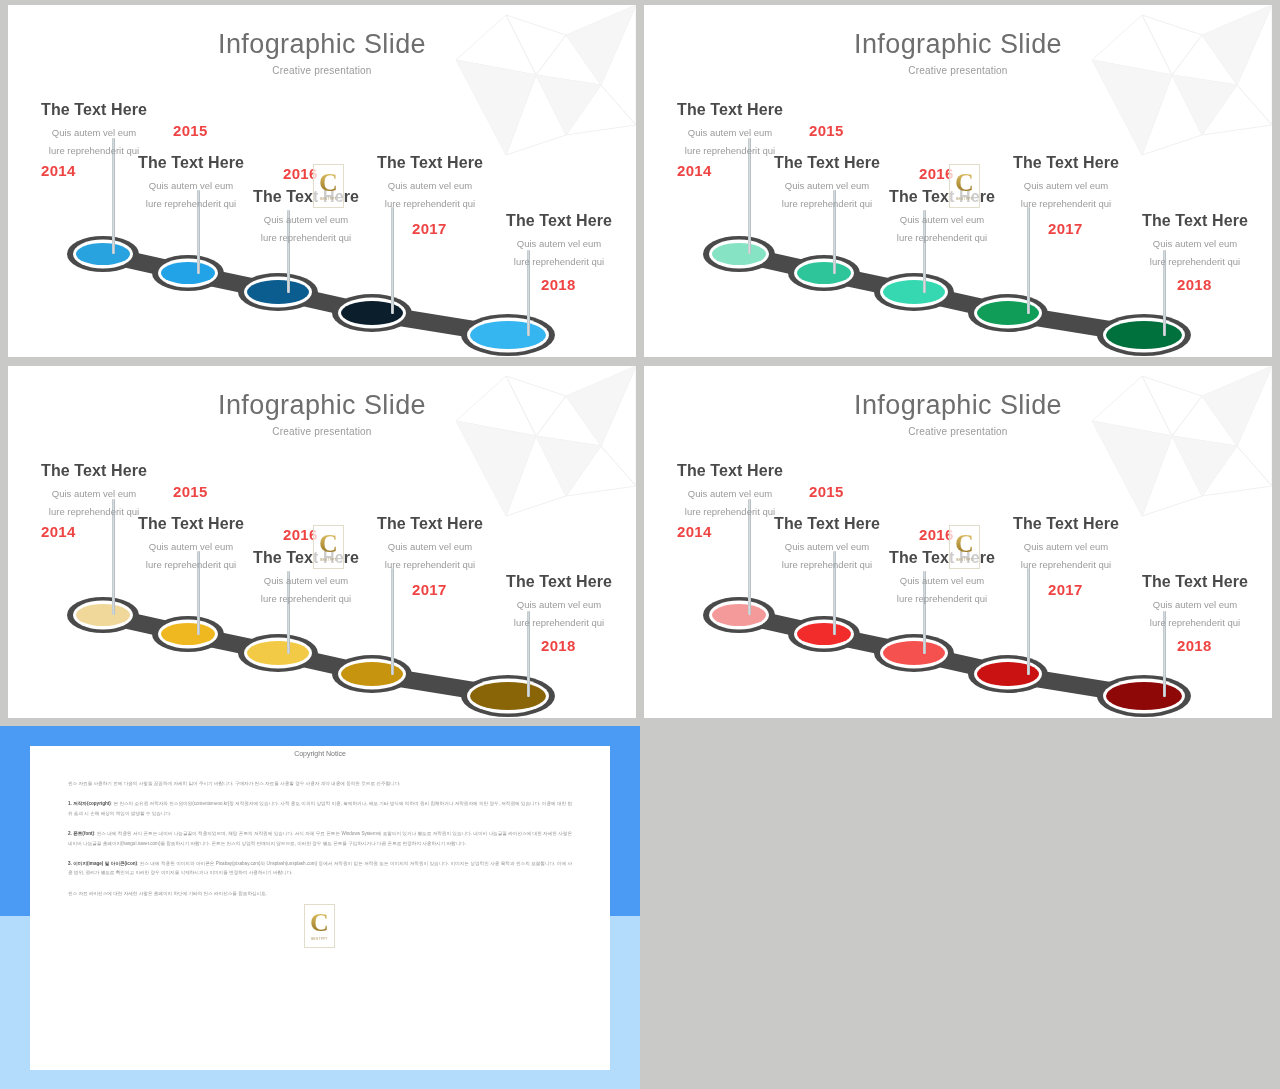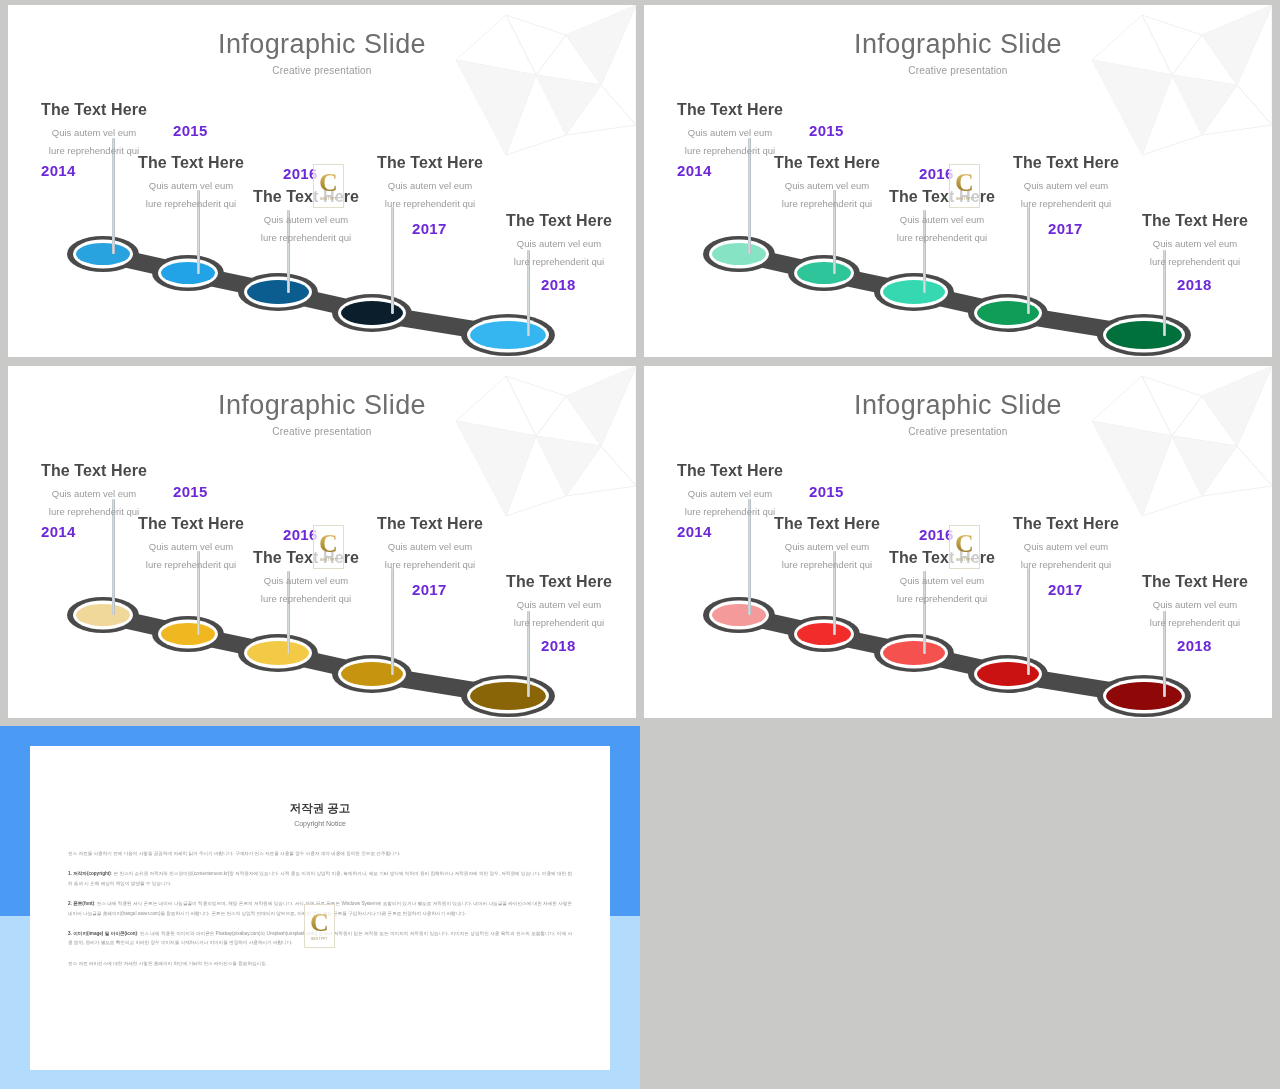--- a/index.html
+++ b/index.html
@@ -47,21 +47,21 @@
     background:linear-gradient(90deg,#b9c2c6,#d8dee1 45%,#aab4b9);
     border-radius:1px;
   }
 
   
   .blk { position:absolute; width:186px; text-align:center; }
   .blk .t1 { font-size:16px; font-weight:bold; color:#4a4a4a; letter-spacing:.1px; }
   .blk .t2 { font-size:9.5px; color:#9b9b9b; margin-top:8px; }
   .blk .t3 { font-size:9.5px; color:#9b9b9b; margin-top:7px; }
 
-  .yr { position:absolute; font-size:15px; font-weight:bold; color:#6d28d9; letter-spacing:.3px; }
+  .yr { position:absolute; font-size:15px; font-weight:bold; color:#ef4444; letter-spacing:.3px; }
 
   
   .wm {
     position:absolute; width:31px; height:44px;
     background:rgba(255,255,255,.72);
     border:1px solid #e2dccb;
     display:flex; flex-direction:column;
     align-items:center; justify-content:center;
     line-height:1;
     z-index:6;
@@ -463,21 +463,20 @@
           <div class="c">C</div>
           <div class="sm">BESTPPT</div>
         </div>
       </div>
   </div>
 
   <div id="cpwrap">
     <div class="band-top"></div>
     <div class="band-bot"></div>
     <div class="paper">
-      <div class="cp-title">저작권 공고</div>
       <div class="cp-sub">Copyright Notice</div>
       <div class="cp-body">
         <div class="cp-p">씬스 자료를 사용하기 전에 다음의 사항을 꼼꼼하게 자세히 읽어 주시기 바랍니다. 구매자가 씬스 자료를 사용할 경우 사용자 계약 내용에 동의한 것으로 간주됩니다.</div>
         <div class="cp-p">
           <b>1. 저작자(copyright)</b><span>: 본 씬스의 소유권 저작자와 씬스원이원(contentsmeno.kr)장 저작권자에 있습니다. 사적 용도 이외의 상업적 이용, 복제하거나, 배포 기타 방식에 의하여 권리 침해하거나 저작권자에 의한 경우, 저작권에 있습니다. 이용에 대한 범위 초과 시 손해 배상의 책임이 발생할 수 있습니다.</span>
         </div>
         <div class="cp-p">
           <b>2. 폰트(font)</b><span>: 씬스 내에 적용된 서식 폰트는 네이버 나눔글꼴이 적용되었으며, 해당 폰트의 저작권에 있습니다. 서식 자체 무료 폰트는 Windows System에 포함되어 있거나 별도로 저작권이 있습니다. 네이버 나눔글꼴 라이선스에 대한 자세한 사항은 네이버 나눔글꼴 홈페이지(hangul.naver.com)를 참조하시기 바랍니다. 폰트는 씬스의 상업적 판매되지 않으므로, 이러한 경우 별도 폰트를 구입하시거나 다른 폰트로 변경하여 사용하시기 바랍니다.</span>
         </div>
         <div class="cp-p">

